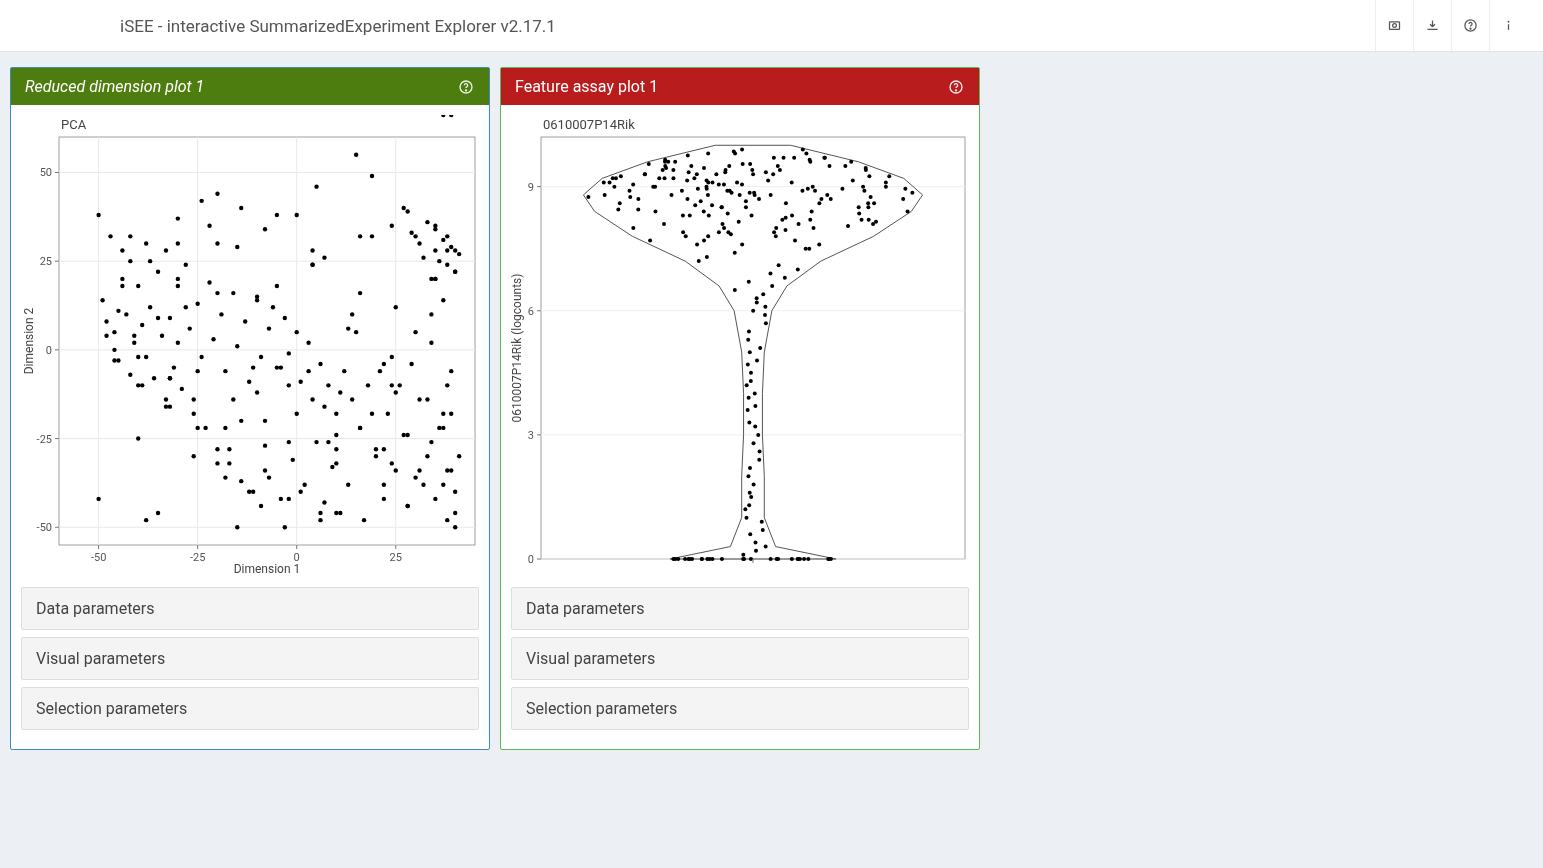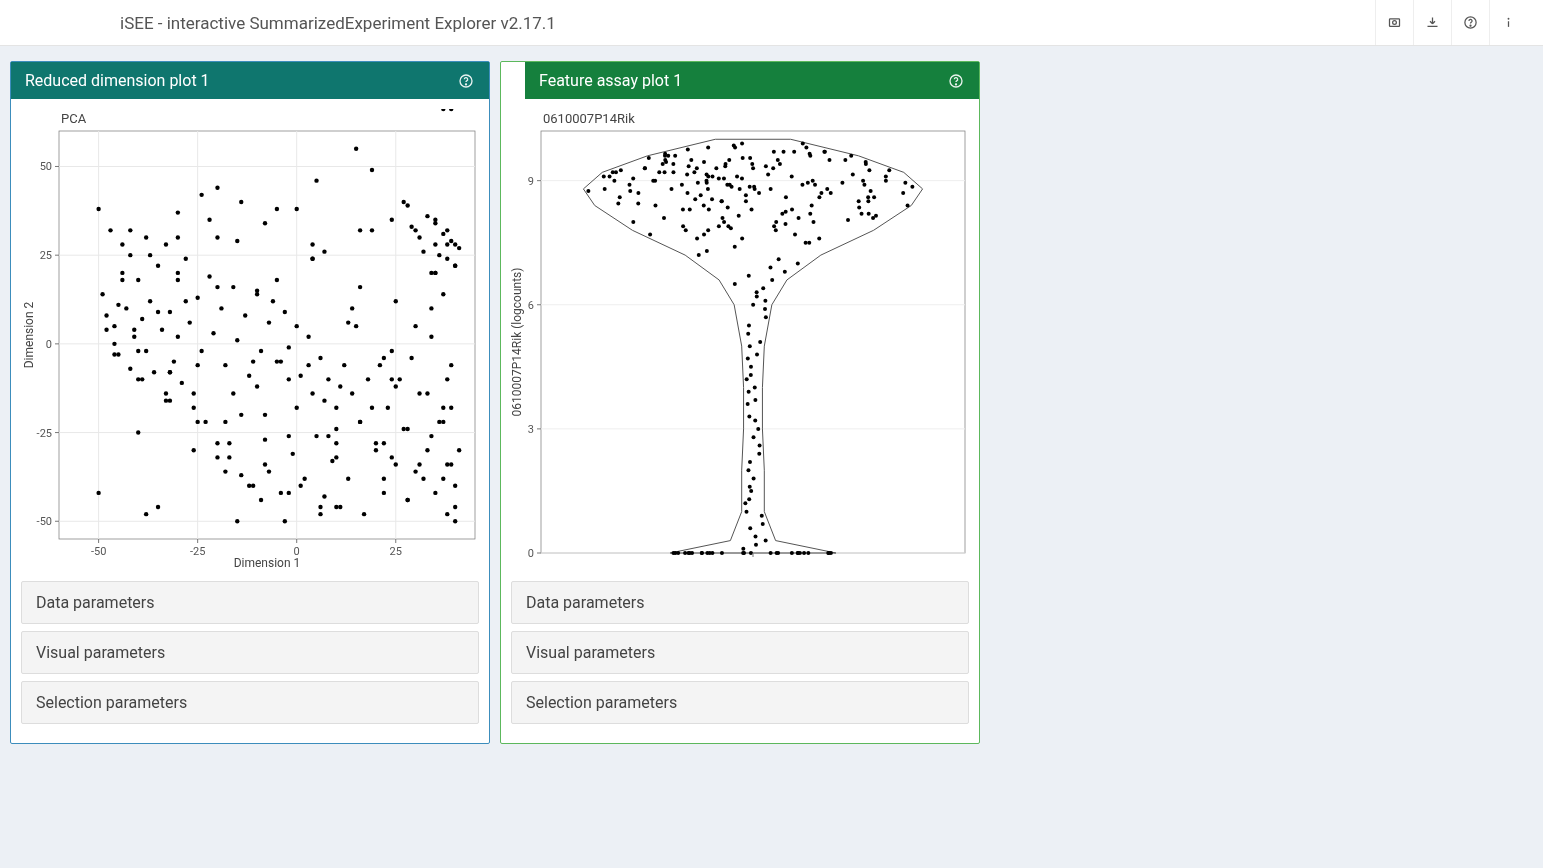--- a/index.html
+++ b/index.html
@@ -4,21 +4,21 @@
 <style>
   * { box-sizing: border-box; margin: 0; padding: 0; }
   body {
     font-family: "Segoe UI", -apple-system, BlinkMacSystemFont, Roboto, "Helvetica Neue", Arial, sans-serif;
     background: #ecf0f5;
     color: #333;
     font-size: 14px;
   }
   .topbar {
     background: #fff;
-    height: 46px;
+    height: 52px;
     display: flex;
     align-items: center;
     padding: 0 16px 0 120px;
     border-bottom: 1px solid #e4e4e4;
   }
   .topbar-title {
     font-size: 17px;
     color: #555;
     font-weight: 400;
   }
@@ -54,22 +54,22 @@
   .panel.green { border-color: #5cb85c; }
   .panel-header {
     color: #fff;
     padding: 9px 14px;
     font-size: 16px;
     font-weight: 400;
     display: flex;
     align-items: center;
     justify-content: space-between;
   }
-  .panel.blue .panel-header { background: #0f766e; }
-  .panel.green .panel-header { background: #15803d; margin-left: 24px; }
+  .panel.blue .panel-header { background: #4d7c0f; font-style: italic; }
+  .panel.green .panel-header { background: #b91c1c; }
   .panel-help {
     width: 18px; height: 18px;
     display: inline-flex; align-items: center; justify-content: center;
     cursor: pointer;
     opacity: 0.9;
   }
   .panel-body {
     padding: 10px 10px 12px 10px;
   }
   .plot-wrap {

